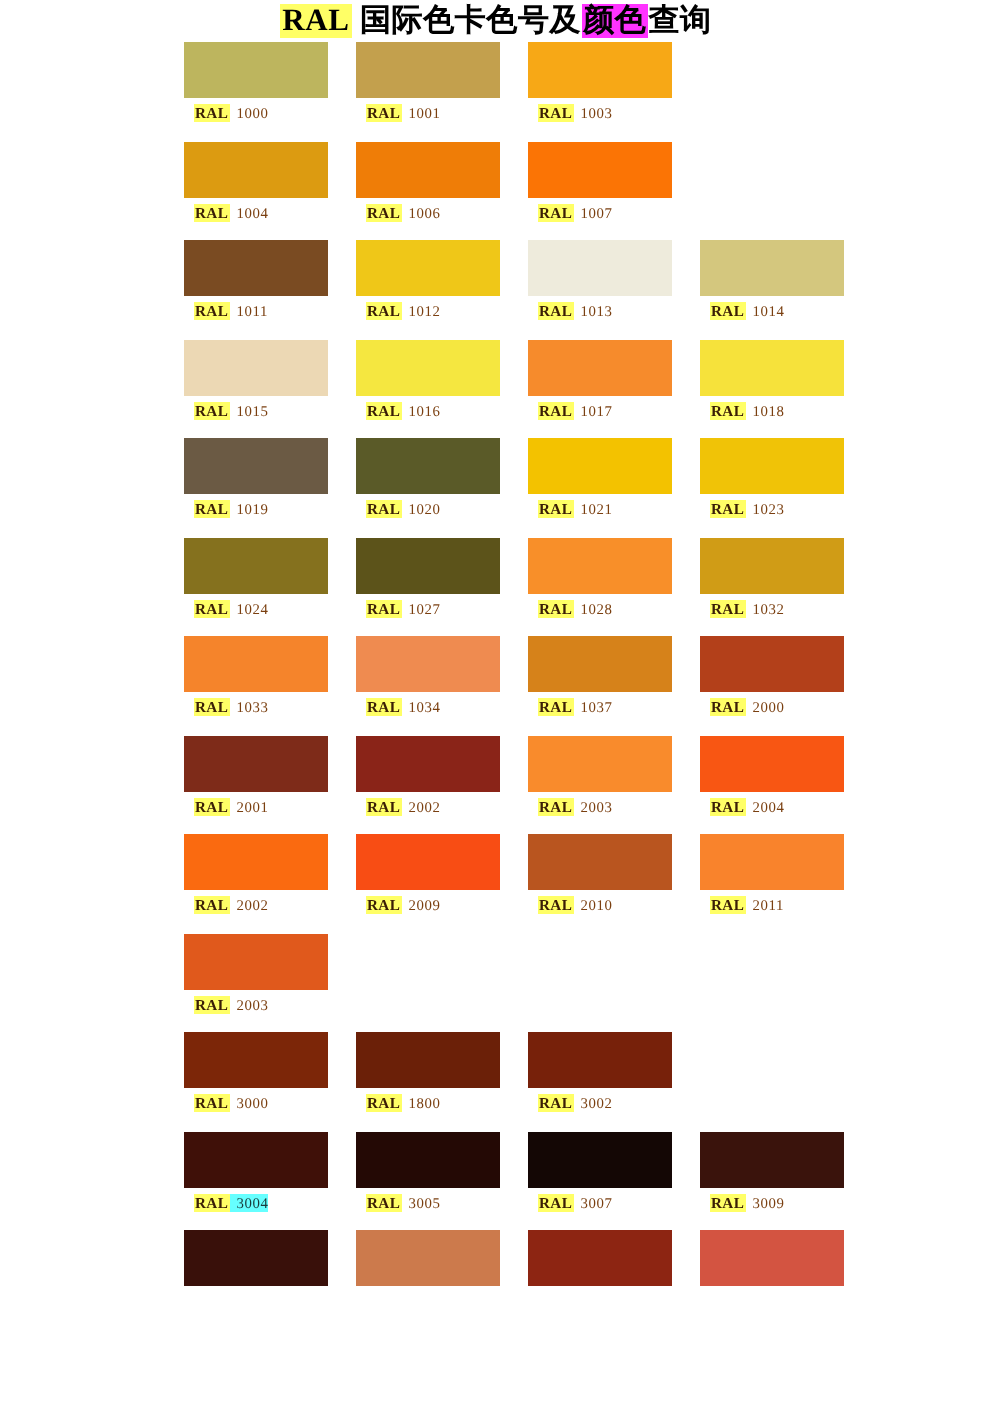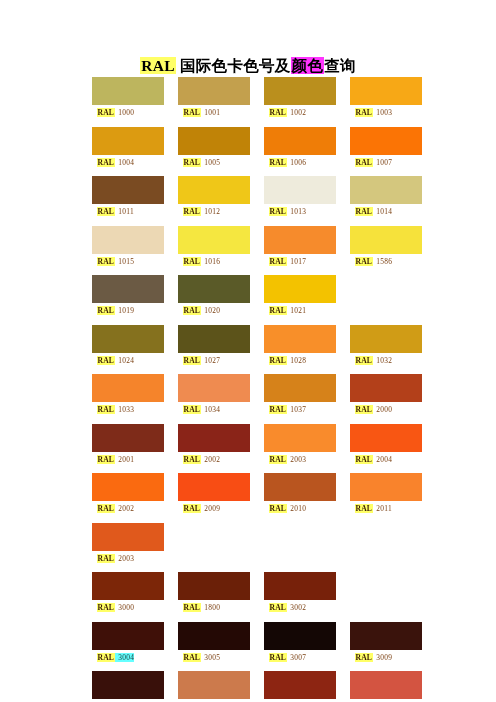--- a/index.html
+++ b/index.html
@@ -16,21 +16,20 @@
   .page {
     width: 496px; height: 702px;
     background: #ffffff;
     position: relative;
     padding: 0;
   }
   
   .title-wrap {
     width: 100%;
     text-align: center;
-    padding-top: 56px;
   }
   .title {
     font-family: "Liberation Serif", serif;
     font-size: 15.5px;
     font-weight: bold;
     color: #000000;
     letter-spacing: 0.3px;
     white-space: nowrap;
     display: inline-block;
   }
@@ -107,38 +106,30 @@
       <div class="row">
         <div class="cell">
           <div class="swatch" style="background: rgb(189, 181, 94);"></div>
           <div class="label"><span class="ral" style="background: rgb(255, 255, 102);">RAL</span><span class="num"> 1000</span></div>
         </div>
         <div class="cell">
           <div class="swatch" style="background: rgb(195, 160, 77);"></div>
           <div class="label"><span class="ral" style="background: rgb(255, 255, 102);">RAL</span><span class="num"> 1001</span></div>
         </div>
         <div class="cell">
-          <div class="swatch" style="background: rgb(186, 143, 29);"></div>
-          <div class="label"><span class="ral" style="background: rgb(255, 255, 102);">RAL</span><span class="num"> 1002</span></div>
-        </div>
-        <div class="cell">
           <div class="swatch" style="background: rgb(247, 168, 22);"></div>
           <div class="label"><span class="ral" style="background: rgb(255, 255, 102);">RAL</span><span class="num"> 1003</span></div>
         </div>
       </div>
       <div class="row">
         <div class="cell">
           <div class="swatch" style="background: rgb(220, 155, 17);"></div>
           <div class="label"><span class="ral" style="background: rgb(255, 255, 102);">RAL</span><span class="num"> 1004</span></div>
         </div>
         <div class="cell">
-          <div class="swatch" style="background: rgb(192, 131, 7);"></div>
-          <div class="label"><span class="ral" style="background: rgb(255, 255, 102);">RAL</span><span class="num"> 1005</span></div>
-        </div>
-        <div class="cell">
           <div class="swatch" style="background: rgb(239, 125, 7);"></div>
           <div class="label"><span class="ral" style="background: rgb(255, 255, 102);">RAL</span><span class="num"> 1006</span></div>
         </div>
         <div class="cell">
           <div class="swatch" style="background: rgb(251, 116, 5);"></div>
           <div class="label"><span class="ral" style="background: rgb(255, 255, 102);">RAL</span><span class="num"> 1007</span></div>
         </div>
       </div>
       <div class="row">
         <div class="cell">
@@ -166,35 +157,39 @@
         <div class="cell">
           <div class="swatch" style="background: rgb(245, 231, 64);"></div>
           <div class="label"><span class="ral" style="background: rgb(255, 255, 102);">RAL</span><span class="num"> 1016</span></div>
         </div>
         <div class="cell">
           <div class="swatch" style="background: rgb(246, 139, 44);"></div>
           <div class="label"><span class="ral" style="background: rgb(255, 255, 102);">RAL</span><span class="num"> 1017</span></div>
         </div>
         <div class="cell">
           <div class="swatch" style="background: rgb(246, 226, 59);"></div>
-          <div class="label"><span class="ral" style="background: rgb(255, 255, 102);">RAL</span><span class="num"> 1586</span></div>
+          <div class="label"><span class="ral" style="background: rgb(255, 255, 102);">RAL</span><span class="num"> 1018</span></div>
         </div>
       </div>
       <div class="row">
         <div class="cell">
           <div class="swatch" style="background: rgb(107, 90, 68);"></div>
           <div class="label"><span class="ral" style="background: rgb(255, 255, 102);">RAL</span><span class="num"> 1019</span></div>
         </div>
         <div class="cell">
           <div class="swatch" style="background: rgb(90, 90, 40);"></div>
           <div class="label"><span class="ral" style="background: rgb(255, 255, 102);">RAL</span><span class="num"> 1020</span></div>
         </div>
         <div class="cell">
           <div class="swatch" style="background: rgb(243, 194, 0);"></div>
           <div class="label"><span class="ral" style="background: rgb(255, 255, 102);">RAL</span><span class="num"> 1021</span></div>
+        </div>
+        <div class="cell">
+          <div class="swatch" style="background: rgb(240, 195, 7);"></div>
+          <div class="label"><span class="ral" style="background: rgb(255, 255, 102);">RAL</span><span class="num"> 1023</span></div>
         </div>
       </div>
       <div class="row">
         <div class="cell">
           <div class="swatch" style="background: rgb(133, 113, 30);"></div>
           <div class="label"><span class="ral" style="background: rgb(255, 255, 102);">RAL</span><span class="num"> 1024</span></div>
         </div>
         <div class="cell">
           <div class="swatch" style="background: rgb(92, 83, 26);"></div>
           <div class="label"><span class="ral" style="background: rgb(255, 255, 102);">RAL</span><span class="num"> 1027</span></div>

